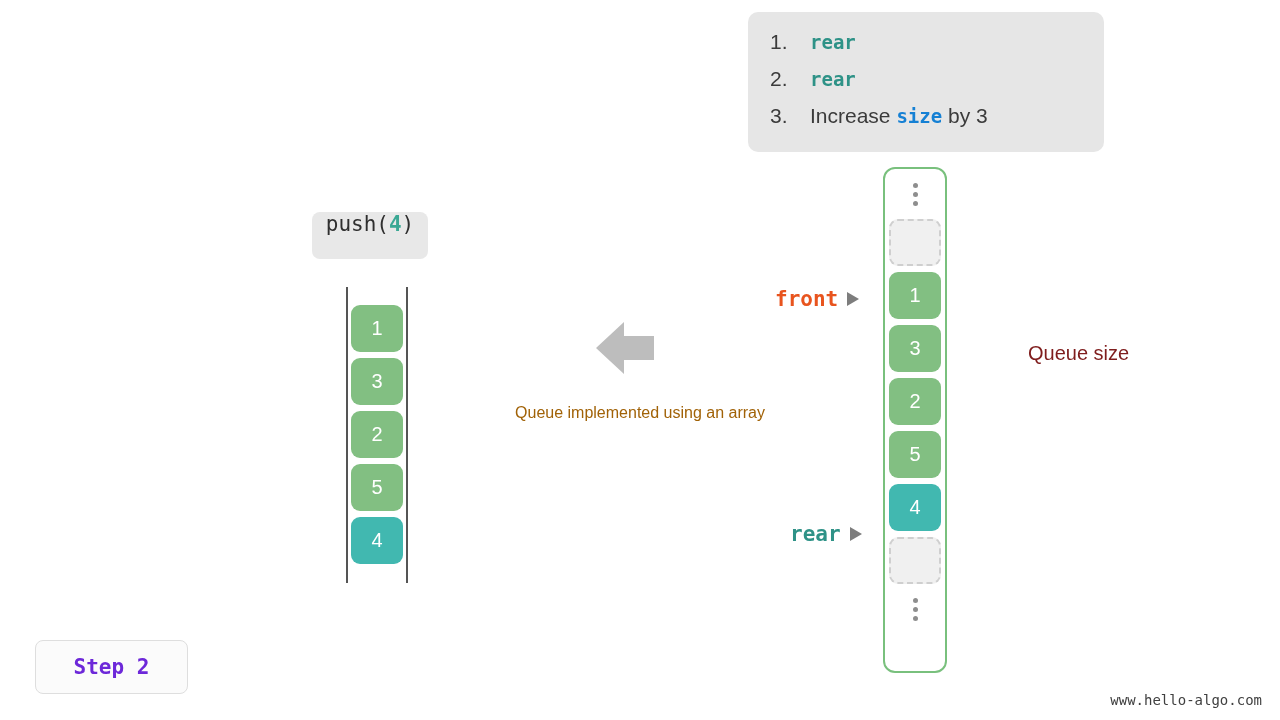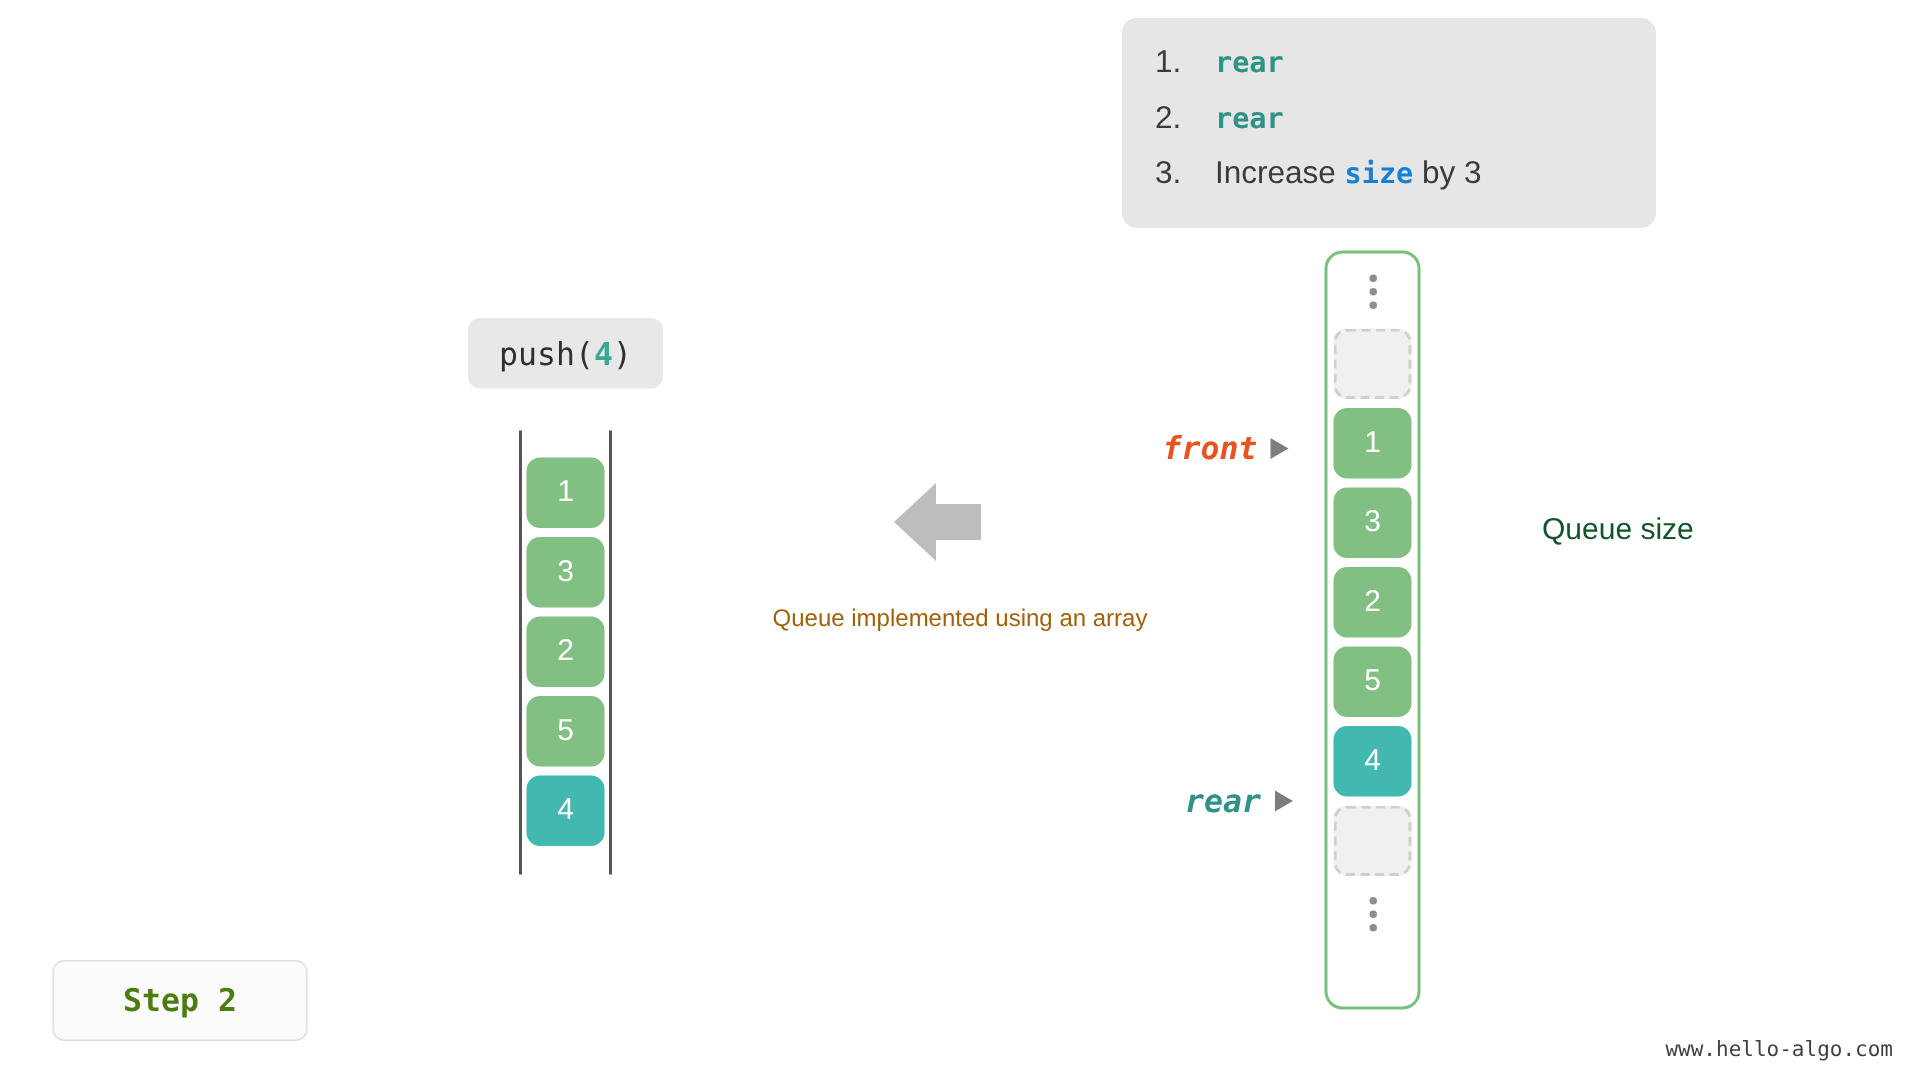--- a/index.html
+++ b/index.html
@@ -59,26 +59,25 @@
     font-family: "DejaVu Sans Mono", monospace;
     font-weight: bold;
     font-size: 19px;
   }
 
   
   #push-label {
     position: absolute;
     left: 312px;
     top: 212px;
-    width: 130px;
+    width: 116px;
     height: 47px;
     background: #e8e8e8;
     border-radius: 8px;
     display: flex;
-    align-items: center;
     justify-content: center;
     font-family: "DejaVu Sans Mono", monospace;
     font-size: 21px;
     color: #2f2f2f;
   }
   #push-label .arg {
     color: #3aa894;
     font-weight: bold;
   }
 
@@ -184,21 +183,20 @@
 
   
   .ptr {
     position: absolute;
     display: flex;
     align-items: center;
     gap: 9px;
     font-family: "DejaVu Sans Mono", monospace;
     font-weight: bold;
     font-size: 21px;
-    font-style: italic;
   }
   #ptr-front {
     left: 775px;
     top: 287px;
     color: #e8541e;
   }
   #ptr-rear {
     left: 790px;
     top: 522px;
     color: #2e9287;
@@ -213,51 +211,51 @@
 
   
   #size-panel {
     position: absolute;
     left: 1028px;
     top: 342px;
     width: 190px;
   }
   #size-title {
     font-size: 20px;
-    color: #14532d;
+    color: #7f1d1d;
     margin-bottom: 10px;
   }
   #size-expr {
     font-family: "DejaVu Sans Mono", monospace;
     font-size: 21px;
     color: #2f2f2f;
     white-space: pre;
   }
   #size-expr .var {
     color: #1580d4;
     font-weight: bold;
   }
 
   
   #step-badge {
     position: absolute;
     left: 35px;
     top: 640px;
-    width: 170px;
+    width: 153px;
     height: 54px;
     border: 1px solid #dedede;
     border-radius: 8px;
     background: #fbfbfb;
     display: flex;
     align-items: center;
     justify-content: center;
     font-family: "DejaVu Sans Mono", monospace;
     font-weight: bold;
     font-size: 21px;
-    color: #4d7c0f;
+    color: #6d28d9;
     box-sizing: border-box;
   }
 
   
   #watermark {
     position: absolute;
     right: 18px;
     bottom: 12px;
     font-family: "DejaVu Sans Mono", monospace;
     font-size: 14px;

